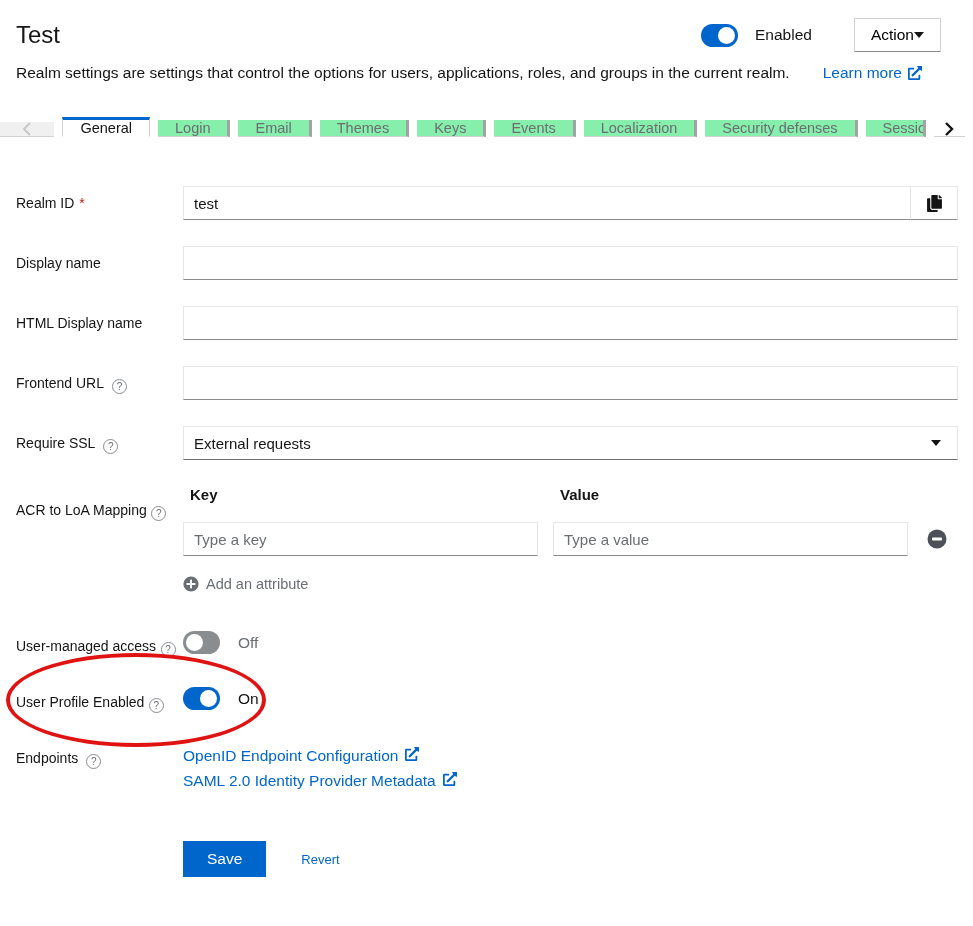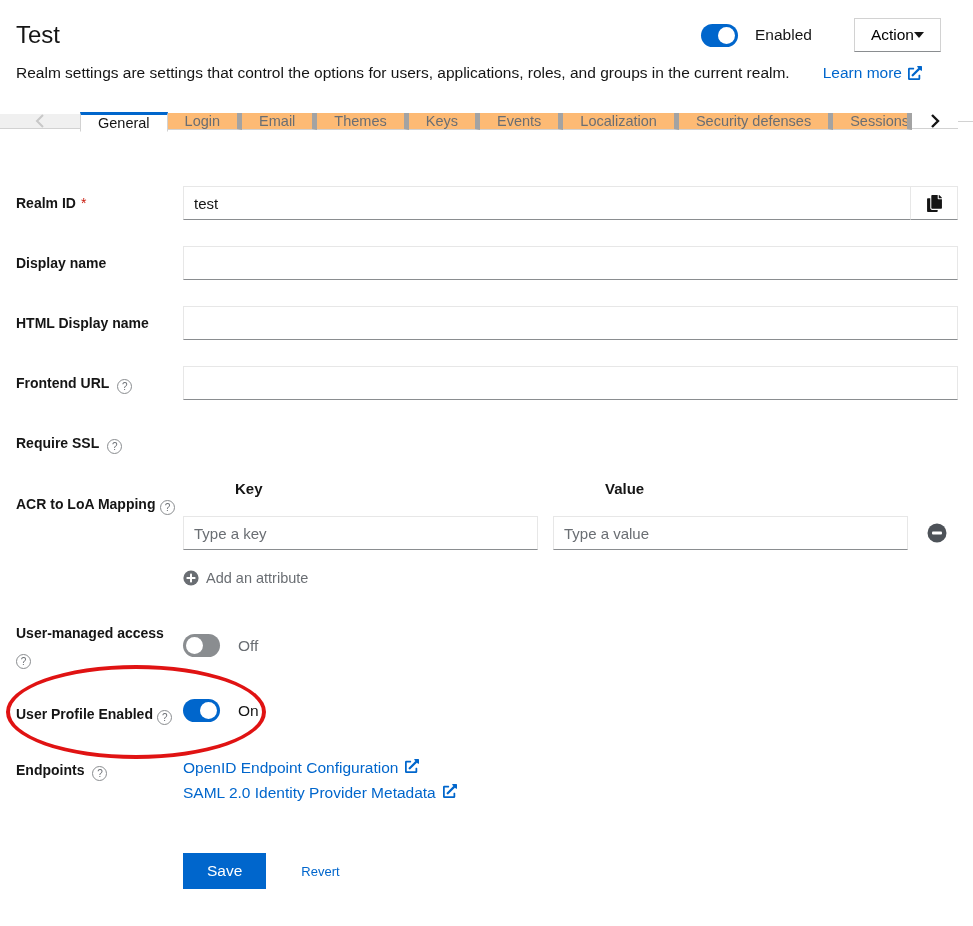--- a/index.html
+++ b/index.html
@@ -23,57 +23,57 @@
     padding: 7px 16px; font-size: 15.5px; display: flex; align-items: center; cursor: pointer; }
   .caret-down { width: 0; height: 0; border-left: 5px solid transparent; border-right: 5px solid transparent;
     border-top: 6px solid #151515; display: inline-block; }
   .header-desc { display: flex; align-items: baseline; margin-top: 11px; padding-bottom: 24px; }
   .desc-text { font-size: 15.5px; line-height: 19px; color: #151515; }
   .learn-more { margin-left: 33px; color: #0066cc; font-size: 15.5px; text-decoration: none;
     display: inline-flex; align-items: center; gap: 6px; white-space: nowrap; cursor: pointer; }
   .ext-icon { width: 14px; height: 14px; fill: #0066cc; flex: 0 0 auto; }
 
   
-  .tabbar { display: flex; height: 31px; align-items: center; }
+  .tabbar { display: flex; height: 31px; align-items: flex-end; gap: 8px; }
   .tab-scroll { display: flex; align-items: center; justify-content: center; cursor: pointer; }
   .tab-scroll-left { width: 80px; background: #f0f0f0; color: #c8c8c8; border-bottom: 1px solid #d2d2d2; }
   .tab-scroll-right { width: 46px; background: #fff; color: #151515; border-bottom: 1px solid #d2d2d2; }
-  .tab { background: #fdba74; color: #6a6e73; font-size: 14.5px; padding: 0 17px;
-    display: flex; align-items: center; border-right: 5px solid #a3a3a3; border-bottom: 1px solid #d2d2d2;
+  .tab { background: #86efac; color: #6a6e73; font-size: 14.5px; padding: 0 17px;
+    display: flex; align-items: center; border-right: 3px solid #a3a3a3; border-bottom: 1px solid #d2d2d2;
     cursor: pointer; white-space: nowrap; }
   .tab.active { background: #fff; color: #151515; border-top: 3px solid #0066cc;
     border-left: 1px solid #d2d2d2; border-right: 1px solid #d2d2d2; border-bottom: 1px solid #fff; }
   .tab.truncated { width: 79px; overflow: hidden; padding-right: 0; }
   .tab-filler { flex: 1; background: #fff; border-bottom: 1px solid #d2d2d2; }
 
   
   .form { padding: 49px 15px 0 16px; }
   .form-row { display: flex; margin-bottom: 26px; }
   .label-col { width: 167px; flex: 0 0 auto; padding-top: 8px; }
-  .form-label { font-size: 14px; font-weight: 700; color: #151515; line-height: 18px; }
+  .form-label { font-size: 14px; font-weight: 400; color: #151515; line-height: 18px; }
   .required { color: #c9190b; margin-left: 5px; font-size: 14px; }
   .help { display: inline-flex; width: 15px; height: 15px; border: 1px solid #8a8d90; border-radius: 50%;
     color: #6a6e73; font-size: 10px; font-weight: 400; align-items: center; justify-content: center;
     margin-left: 8px; vertical-align: -2px; cursor: pointer; }
   .help-below { display: inline-flex; margin-left: 0; margin-top: 12px; }
   .field-col { flex: 1; }
   .text-input { width: 100%; height: 34px; border: 1px solid #e7e7e7; border-bottom: 1px solid #8a8d90;
     font-size: 15px; padding: 0 10px; font-family: "Liberation Sans", sans-serif; color: #151515; background: #fff; }
   .text-input::placeholder { color: #6a6e73; opacity: 1; }
   .input-group { display: flex; }
   .input-group .text-input { flex: 1; border-right: none; }
   .copy-btn { width: 48px; height: 34px; background: #fff; border: 1px solid #e7e7e7;
     border-bottom-color: #8a8d90; display: flex; align-items: center; justify-content: center; cursor: pointer; }
   .copy-btn svg { width: 17px; height: 17px; fill: #151515; }
   .select-box { width: 100%; height: 34px; border: 1px solid #e7e7e7; border-bottom: 1px solid #6a6e73;
     background: #fff; display: flex; align-items: center; padding: 0 16px 0 10px; font-size: 15px; cursor: pointer; }
   .select-box .select-value { flex: 1; }
 
   
-  .kv-headers { display: flex; margin-bottom: 19px; margin-left: 45px; }
+  .kv-headers { display: flex; margin-bottom: 19px; }
   .kv-header { font-size: 15px; font-weight: 700; padding-left: 7px; }
   .kv-header.key { width: 355px; margin-right: 15px; }
   .kv-header.value { width: 355px; }
   .kv-inputs { display: flex; align-items: center; }
   .kv-inputs .key-input { width: 355px; margin-right: 15px; }
   .kv-inputs .value-input { width: 355px; }
   .minus-btn { margin-left: 19px; width: 20px; height: 20px; border: none; background: transparent;
     cursor: pointer; display: flex; align-items: center; justify-content: center; padding: 0; }
   .add-attr { display: inline-flex; align-items: center; gap: 7px; margin-top: 20px;
     background: transparent; border: none; color: #6a6e73; font-size: 14.5px; cursor: pointer;
@@ -203,20 +203,26 @@
   <div class="form-row">
     <div class="label-col">
       <span class="form-label">Frontend URL</span><span class="help">?</span>
     </div>
     <div class="field-col"><input class="text-input" type="text" style=""></div>
   </div>
 
   <div class="form-row">
     <div class="label-col">
       <span class="form-label">Require SSL</span><span class="help">?</span>
+    </div>
+    <div class="field-col">
+      <div class="select-box">
+        <span class="select-value">External requests</span>
+        <span class="caret-down"></span>
+      </div>
     </div>
   </div>
 
   <div class="form-row" style="margin-bottom:32px;">
     <div class="label-col">
       <span class="form-label">ACR to LoA Mapping</span>
       <span class="help help-below">?</span>
     </div>
     <div class="field-col">
       <div class="kv-headers">

